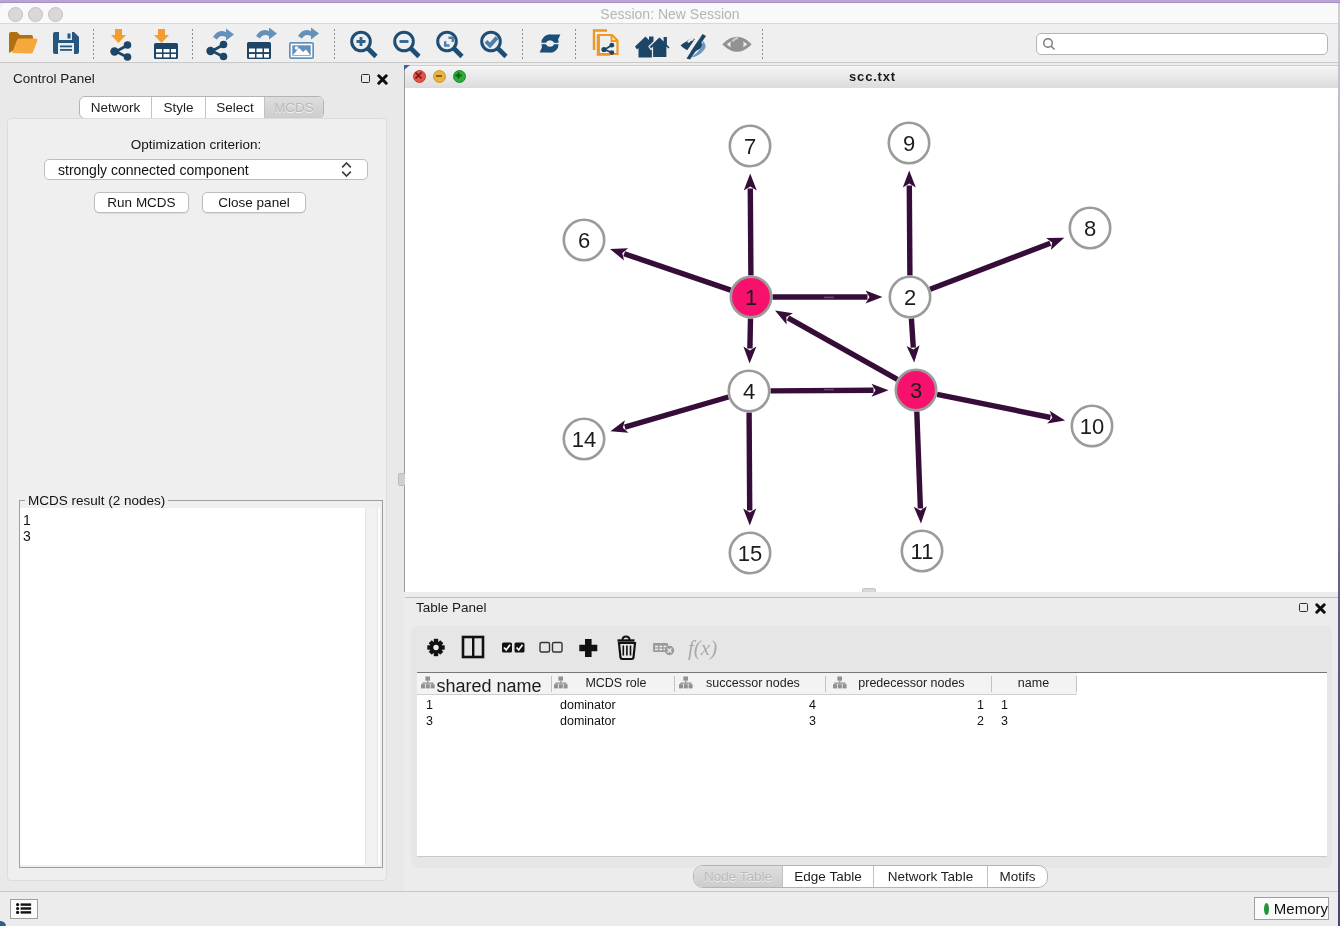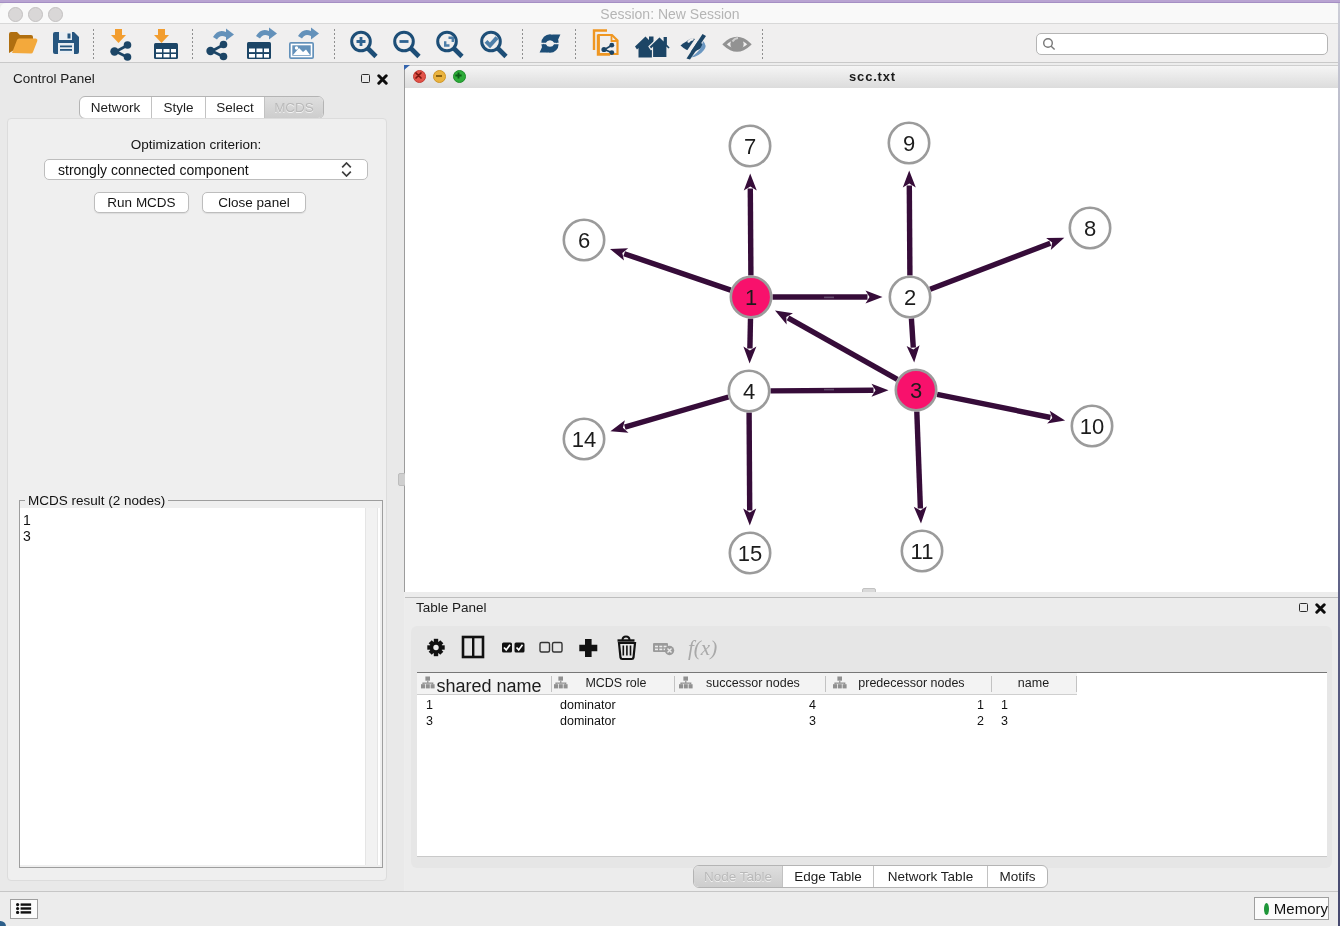--- a/index.html
+++ b/index.html
@@ -376,21 +376,21 @@
 <div class="abs" style="left:560px;top:698px;font-size:12.5px;color:#111;">dominator</div>
 <div class="abs" style="left:674px;top:698px;width:142px;text-align:right;font-size:12.5px;color:#111;">4</div>
 <div class="abs" style="left:825px;top:698px;width:159px;text-align:right;font-size:12.5px;color:#111;">1</div>
 <div class="abs" style="left:1001px;top:698px;font-size:12.5px;color:#111;">1</div>
 <div class="abs" style="left:426px;top:714px;font-size:12.5px;color:#111;">3</div>
 <div class="abs" style="left:560px;top:714px;font-size:12.5px;color:#111;">dominator</div>
 <div class="abs" style="left:674px;top:714px;width:142px;text-align:right;font-size:12.5px;color:#111;">3</div>
 <div class="abs" style="left:825px;top:714px;width:159px;text-align:right;font-size:12.5px;color:#111;">2</div>
 <div class="abs" style="left:1001px;top:714px;font-size:12.5px;color:#111;">3</div>
 
-<div class="seg segB" style="left:693px;top:865px;">
+<div class="seg segB" style="left:693px;top:865px;border-radius:10px;">
  <div class="s sel" style="width:88px;padding:0;">Node Table</div>
     <div class="s" style="width:90px;padding:0;">Edge Table</div>
     <div class="s" style="width:113px;padding:0;">Network Table</div>
     <div class="s" style="width:59px;padding:0;">Motifs</div>
 </div>
 
 <div class="abs" style="left:0;top:891px;width:1340px;height:35px;background:#ececec;border-top:1px solid #c6c6c6;"></div>
 <div class="abs" style="left:10px;top:899px;width:26px;height:18px;background:#fbfbfb;border:1px solid #9f9f9f;"></div>
 <svg class="abs" style="left:16px;top:903px;" width="16" height="11">
     <g fill="#111">

